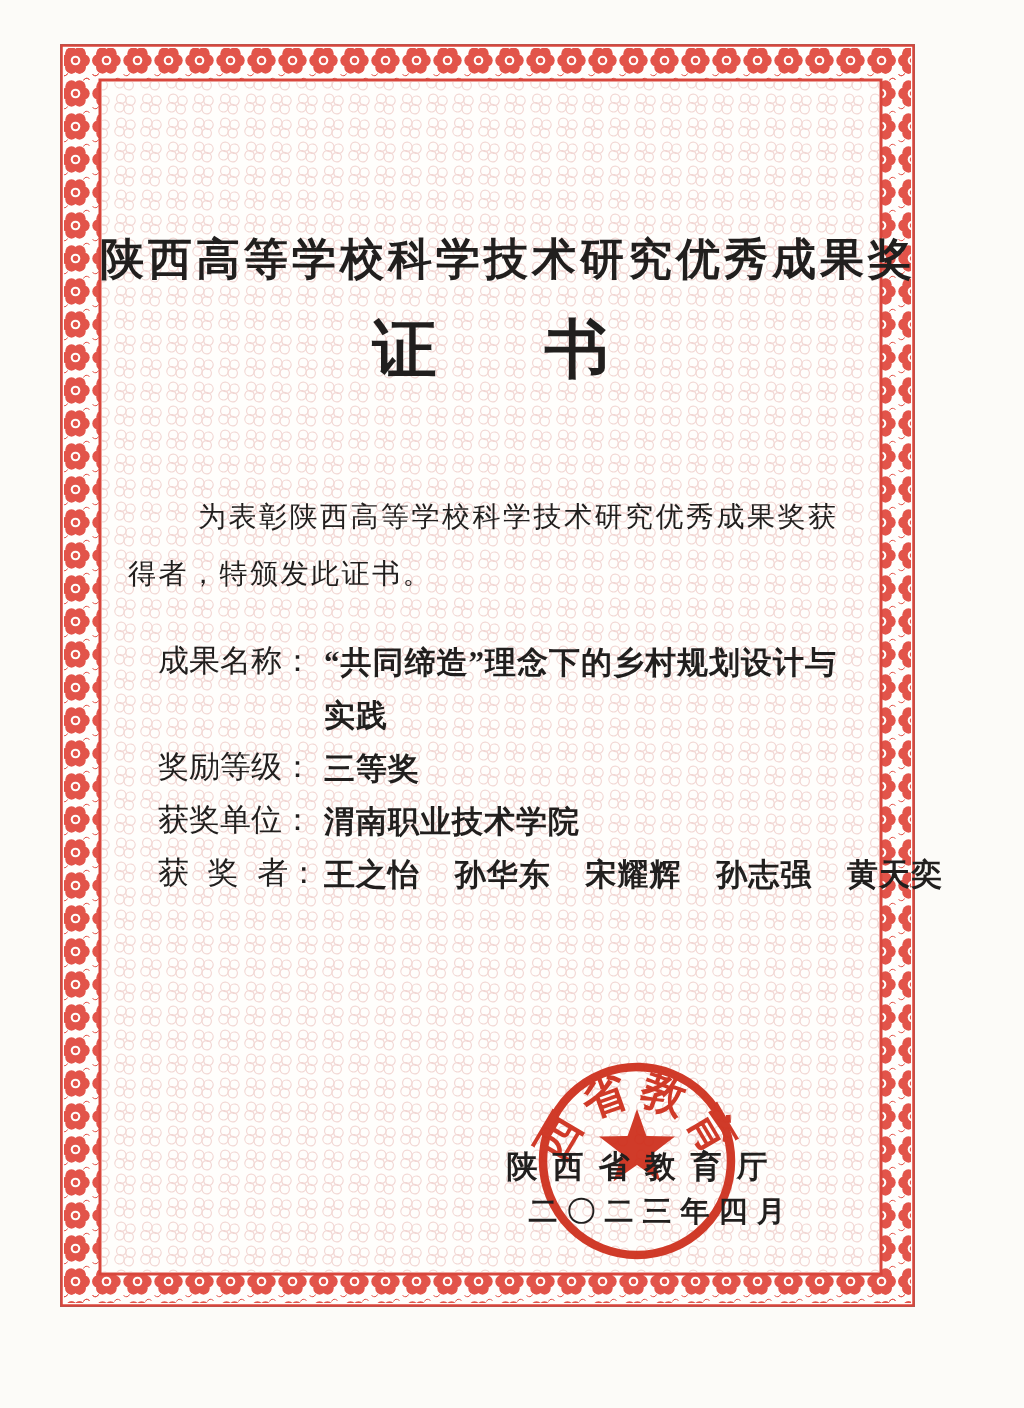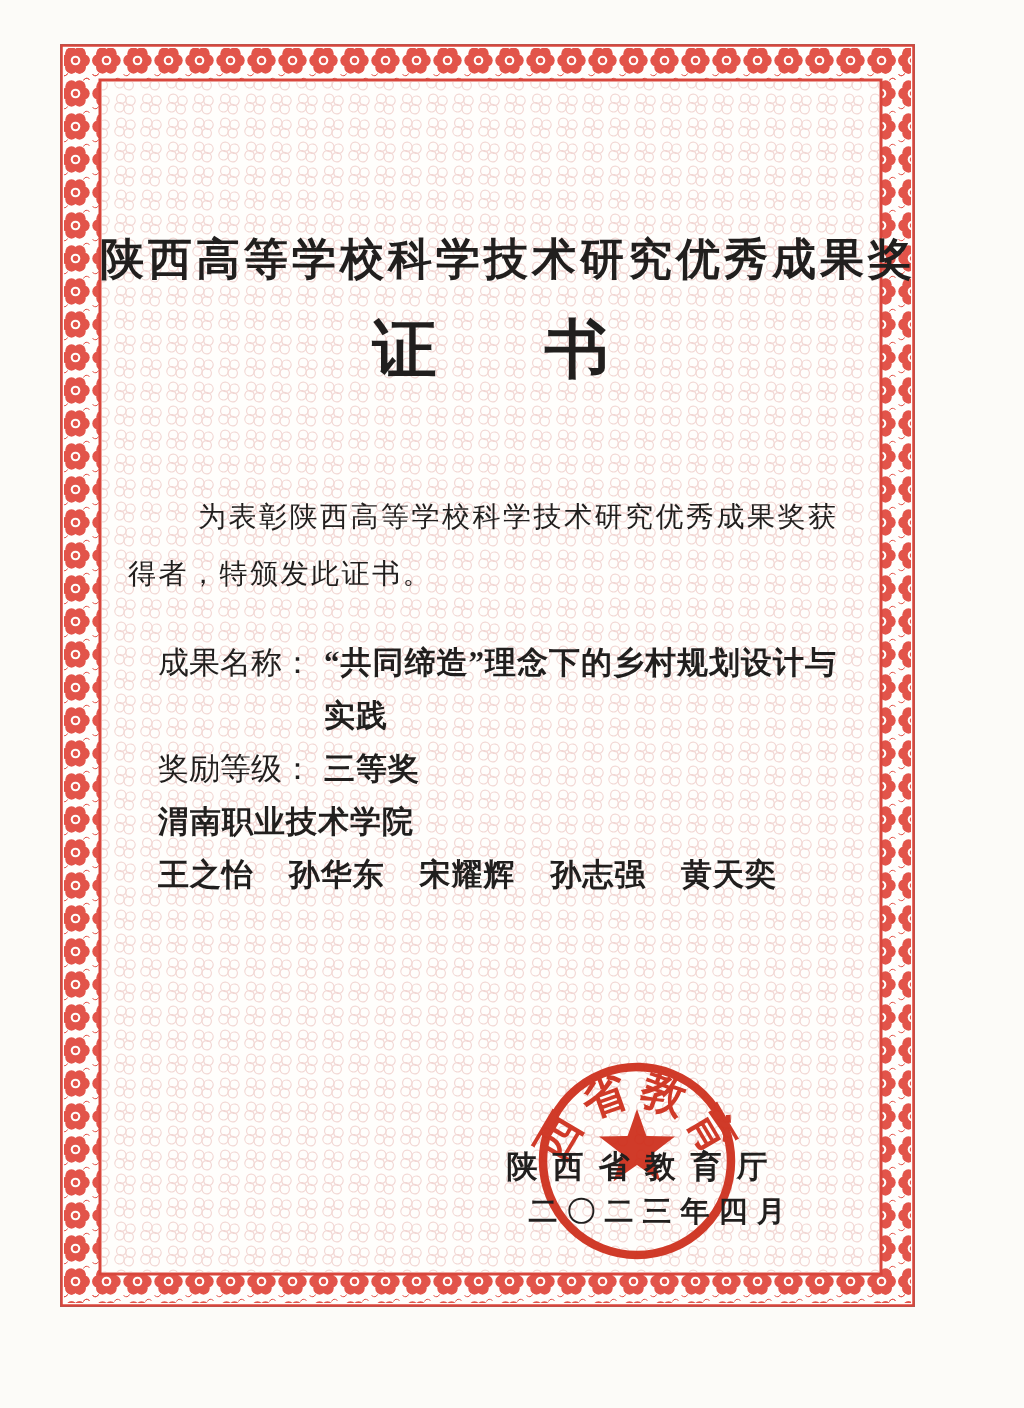--- a/index.html
+++ b/index.html
@@ -35,21 +35,21 @@
   .citation{
     position:absolute;top:408px;left:28px;width:716px;
     font-size:28px;line-height:57px;letter-spacing:2.5px;
     text-indent:70px;margin:0;
   }
   .fields{
     position:absolute;top:556px;left:58px;width:700px;
     font-size:31px;line-height:53px;
   }
   .field{display:flex;align-items:flex-start;}
-  .flabel{flex:0 0 166px;font-weight:400;white-space:nowrap;}
+  .flabel{flex:0 0 166px;font-weight:400;white-space:nowrap;font-family:Liberation Mono, monospace;}
   .fvalue{font-weight:700;letter-spacing:1px;}
   .winners{word-spacing:26px;white-space:nowrap;}
   .seal-svg{
     position:absolute;left:412px;top:956px;width:250px;height:250px;
     opacity:0.94;
   }
   .issuer{
     position:absolute;top:1066px;left:337px;width:400px;
     text-align:center;font-size:31px;font-weight:600;
     letter-spacing:15px;padding-left:15px;box-sizing:border-box;
@@ -123,23 +123,25 @@
           <span class="fvalue">
             <span style="display:block">“共同缔造”理念下的乡村规划设计与</span>
             <span style="display:block">实践</span>
           </span>
         </div>
         <div class="field">
           <span class="flabel">奖励等级：</span>
           <span class="fvalue">三等奖</span>
         </div>
         <div class="field">
+          <span class="flabel">获奖单位：</span>
           <span class="fvalue">渭南职业技术学院</span>
         </div>
         <div class="field">
+          <span class="flabel">获 奖 者：</span>
           <span class="fvalue winners">王之怡 孙华东 宋耀辉 孙志强 黄天奕</span>
         </div>
       </div>
 
       <svg class="seal-svg" viewBox="0 0 250 250" xmlns="http://www.w3.org/2000/svg" aria-hidden="true">
         <circle cx="125" cy="125" r="94" fill="none" stroke="#ce2f1c" stroke-width="8.5"></circle>
         <path id="sealArc" d="M 51.4 150.4 A 74 74 0 1 1 198.6 150.4" fill="none"></path>
         <text font-size="44" font-weight="bold" fill="#ce2f1c" letter-spacing="7" font-family="Liberation Serif, DejaVu Serif, serif">
           <textPath href="#sealArc" startOffset="50%" text-anchor="middle">陕西省教育厅</textPath>
         </text>

